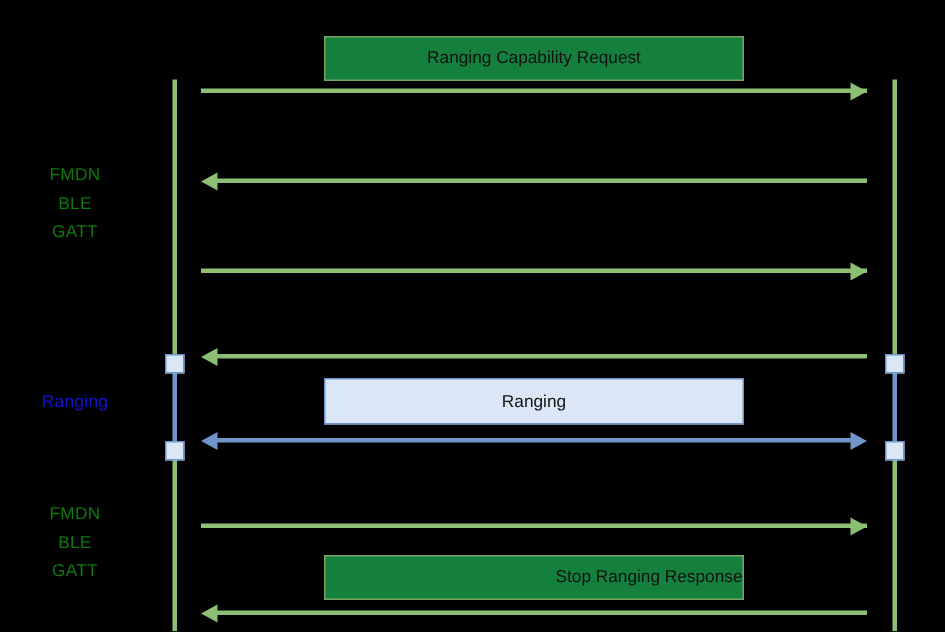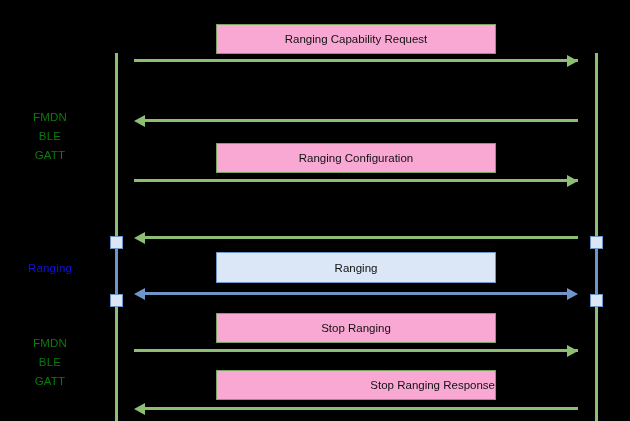--- a/index.html
+++ b/index.html
@@ -55,21 +55,21 @@
   .msg-box {
     position: absolute;
     box-sizing: border-box;
     display: flex;
     align-items: center;
     justify-content: center;
     font-size: 11.5px;
     color: #111111;
   }
   .msg-green {
-    background: #f9a8d4;
+    background: #15803d;
     border: 1px solid #7ba362;
   }
   .msg-blue {
     background: #dbe7f7;
     border: 1px solid #6f95c9;
   }
 
   
   .arrow-line {
     position: absolute;
@@ -134,39 +134,33 @@
 
   <div class="msg-box msg-green" style="left:216px; top:24px; width:280px; height:30px;">
     <span>Ranging Capability Request</span>
   </div>
   <div class="arrow-line arrow-green" style="left:134px; top:59px; width:444px;"></div>
   <div class="arrow-head head-right-green" style="left:567px; top:54.5px;"></div>
 
   <div class="arrow-line arrow-green" style="left:144px; top:119px; width:434px;"></div>
   <div class="arrow-head head-left-green" style="left:134px; top:114.5px;"></div>
 
-  <div class="msg-box msg-green" style="left:216px; top:143px; width:280px; height:30px;">
-    <span>Ranging Configuration</span>
-  </div>
   <div class="arrow-line arrow-green" style="left:134px; top:179px; width:444px;"></div>
   <div class="arrow-head head-right-green" style="left:567px; top:174.5px;"></div>
 
   <div class="arrow-line arrow-green" style="left:144px; top:236px; width:434px;"></div>
   <div class="arrow-head head-left-green" style="left:134px; top:231.5px;"></div>
 
   <div class="msg-box msg-blue" style="left:216px; top:252px; width:280px; height:31px;">
     <span>Ranging</span>
   </div>
   <div class="arrow-line arrow-blue" style="left:144px; top:292px; width:424px;"></div>
   <div class="arrow-head head-left-blue" style="left:134px; top:287.5px;"></div>
   <div class="arrow-head head-right-blue" style="left:567px; top:287.5px;"></div>
 
-  <div class="msg-box msg-green" style="left:216px; top:313px; width:280px; height:30px;">
-    <span>Stop Ranging</span>
-  </div>
   <div class="arrow-line arrow-green" style="left:134px; top:349px; width:444px;"></div>
   <div class="arrow-head head-right-green" style="left:567px; top:344.5px;"></div>
 
   <div class="msg-box msg-green" style="left:216px; top:370px; width:280px; height:30px;justify-content:flex-end;">
     <span>Stop Ranging Response</span>
   </div>
   <div class="arrow-line arrow-green" style="left:144px; top:407px; width:434px;"></div>
   <div class="arrow-head head-left-green" style="left:134px; top:402.5px;"></div>
 
 </div>

